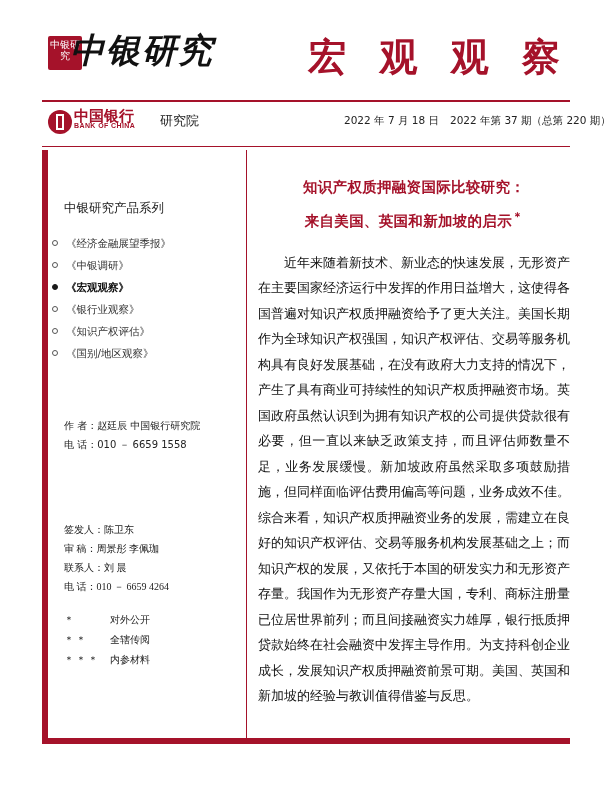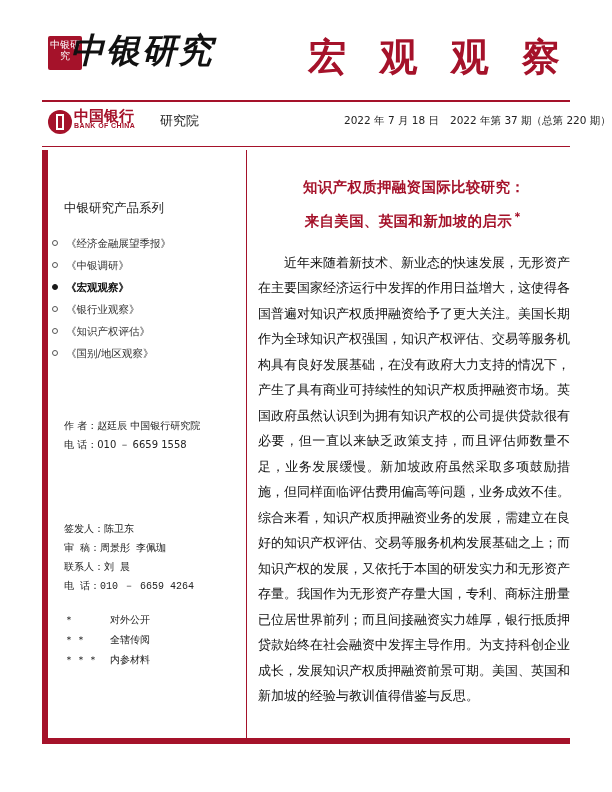--- a/index.html
+++ b/index.html
@@ -247,21 +247,21 @@
     line-height: 19px;
   }
   .contact-block .row {
     white-space: nowrap;
   }
   .contact-block2 {
     position: absolute;
     left: 22px;
     top: 370px;
     width: 180px;
-    font-family: Liberation Mono, monospace;
+    font-family: Liberation Serif, serif;
     font-size: 10px;
     color: #222222;
     line-height: 19px;
   }
   .notes-block {
     position: absolute;
     left: 22px;
     top: 460px;
     width: 180px;
     font-family: "DejaVu Sans", sans-serif;

